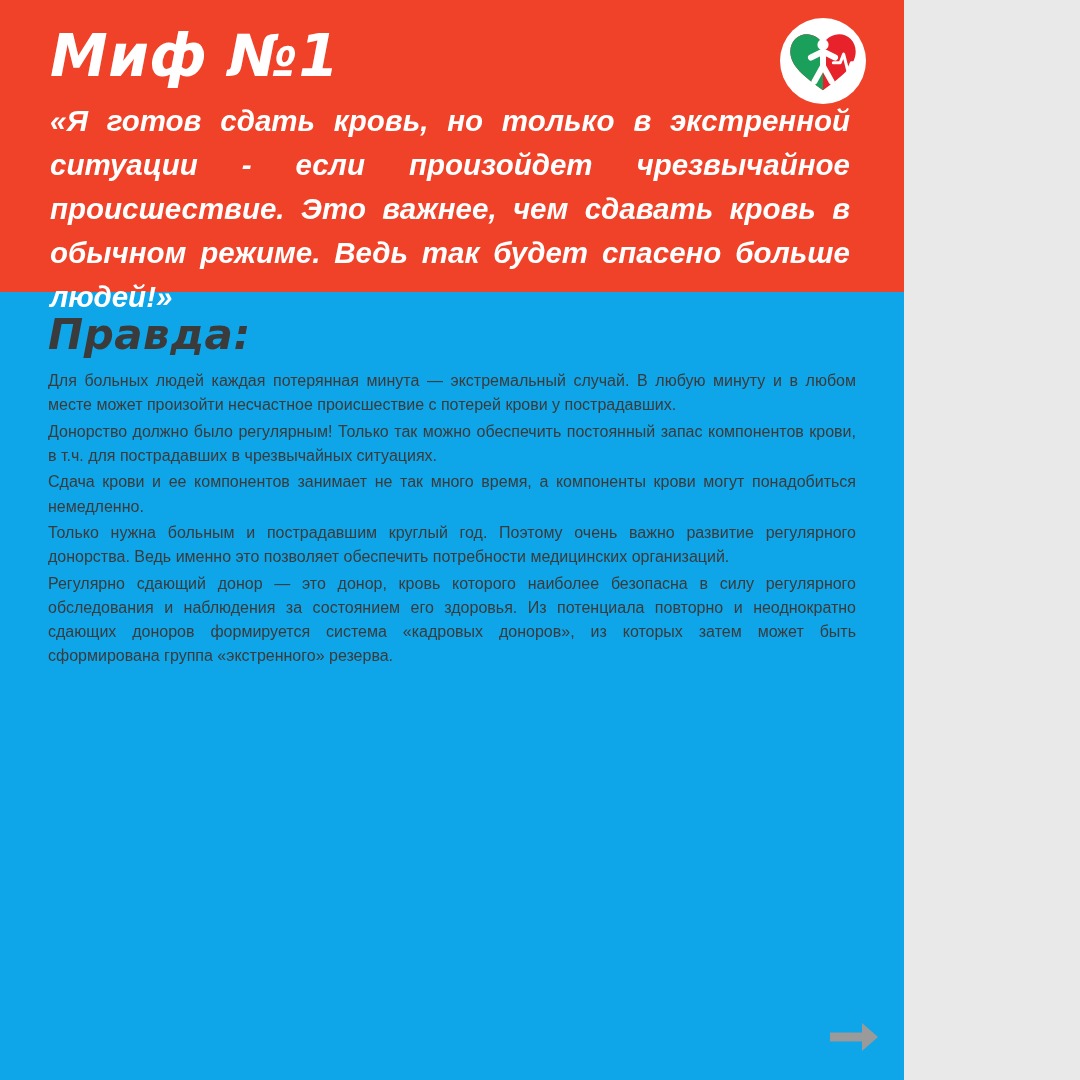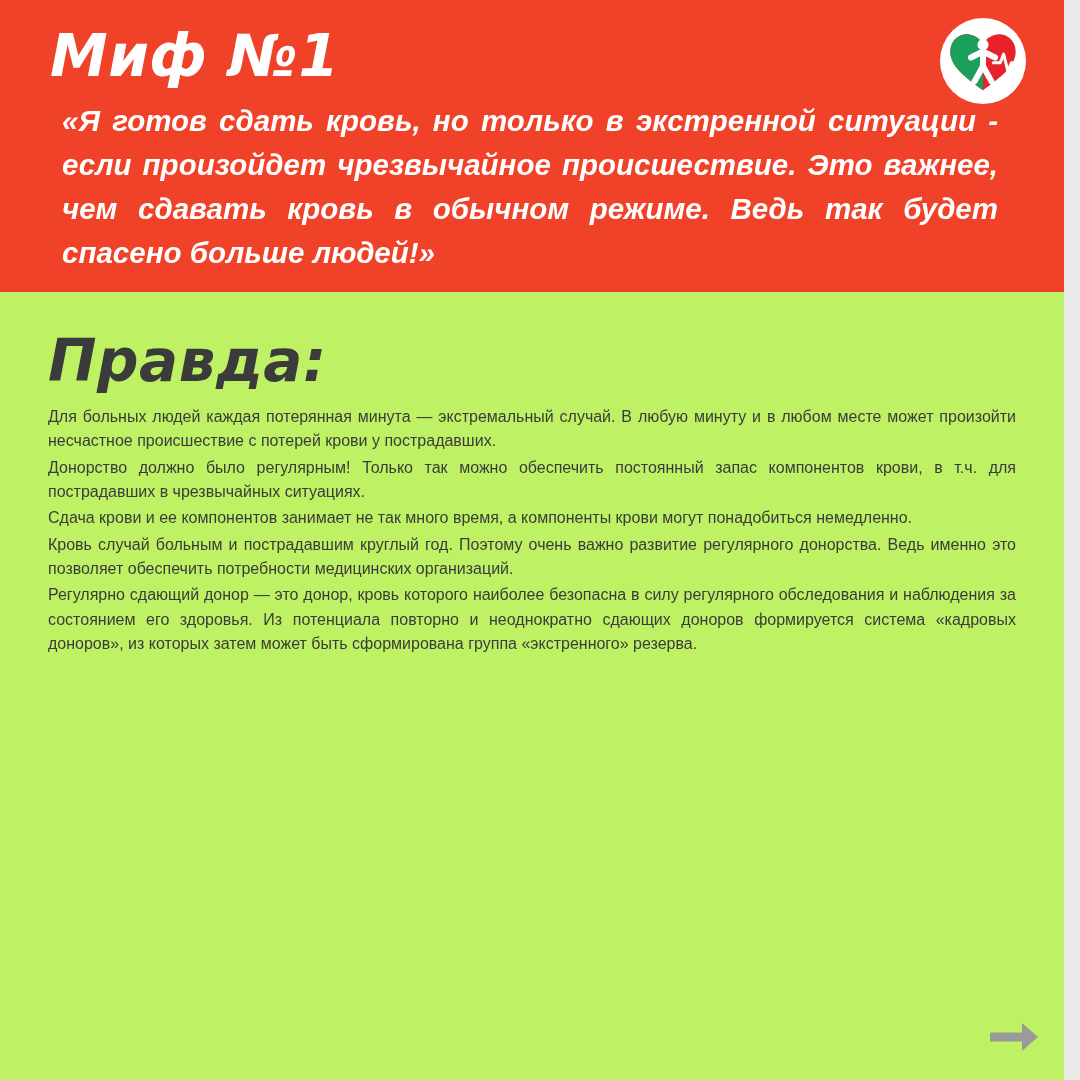--- a/index.html
+++ b/index.html
@@ -8,23 +8,23 @@
   }
   body {
     width: 1080px;
     height: 1080px;
     background: #e9e9e9;
     font-family: "Liberation Sans", sans-serif;
     overflow: hidden;
   }
   .card {
     position: relative;
-    width: 1064px;
+    width: 904px;
     height: 1080px;
-    background: #bef264;
+    background: #0ea5e9;
     box-sizing: border-box;
   }
 
   
   .header {
     position: relative;
     background: #f04228;
     padding: 26px 50px 26px 50px;
     box-sizing: border-box;
     height: 292px;
@@ -41,21 +41,21 @@
   }
   .myth-quote {
     font-family: "Liberation Sans", sans-serif;
     font-weight: bold;
     font-style: italic;
     font-size: 29.5px;
     line-height: 1.49;
     color: #ffffff;
     text-align: justify;
     text-align-last: left;
-    margin: 12px;
+    margin: 0;
     padding-right: 4px;
   }
 
   
   .logo {
     position: absolute;
     top: 18px;
     right: 38px;
     width: 86px;
     height: 86px;
@@ -64,23 +64,23 @@
 
   
   .content {
     padding: 18px 48px 0 48px;
     box-sizing: border-box;
   }
   .truth-title {
     font-family: "DejaVu Sans", sans-serif;
     font-weight: bold;
     font-style: italic;
-    font-size: 58px;
+    font-size: 42px;
     color: #3b3b3b;
-    margin: 17px 0 10px 0;
+    margin: 0 0 10px 0;
     letter-spacing: 0.5px;
   }
   .para {
     font-family: "Liberation Sans", sans-serif;
     font-size: 16px;
     line-height: 1.52;
     color: #3b3b3b;
     margin: 0 0 2px 0;
     text-align: justify;
     text-align-last: left;
@@ -116,21 +116,21 @@
     </div>
     <h1 class="myth-title">Миф №1</h1>
     <p class="myth-quote">«Я готов сдать кровь, но только в экстренной ситуации - если произойдет чрезвычайное происшествие. Это важнее, чем сдавать кровь в обычном режиме. Ведь так будет спасено больше людей!»</p>
   </div>
 
   <div class="content">
     <h2 class="truth-title">Правда:</h2>
     <p class="para">Для больных людей каждая потерянная минута — экстремальный случай. В любую минуту и в любом месте может произойти несчастное происшествие с потерей крови у пострадавших.</p>
     <p class="para">Донорство должно было регулярным! Только так можно обеспечить постоянный запас компонентов крови, в т.ч. для пострадавших в чрезвычайных ситуациях.</p>
     <p class="para">Сдача крови и ее компонентов занимает не так много время, а компоненты крови могут понадобиться немедленно.</p>
-    <p class="para">Кровь случай больным и пострадавшим круглый год. Поэтому очень важно развитие регулярного донорства. Ведь именно это позволяет обеспечить потребности медицинских организаций.</p>
+    <p class="para">Только нужна больным и пострадавшим круглый год. Поэтому очень важно развитие регулярного донорства. Ведь именно это позволяет обеспечить потребности медицинских организаций.</p>
     <p class="para">Регулярно сдающий донор — это донор, кровь которого наиболее безопасна в силу регулярного обследования и наблюдения за состоянием его здоровья. Из потенциала повторно и неоднократно сдающих доноров формируется система «кадровых доноров», из которых затем может быть сформирована группа «экстренного» резерва.</p>
   </div>
 
   <div class="next-arrow">
     <svg viewBox="0 0 52 34" width="52" height="34" xmlns="http://www.w3.org/2000/svg">
       <path d="M2 17 H40" stroke="#9a9a9a" stroke-width="9" stroke-linecap="butt"></path>
       <path d="M34 3 L50 17 L34 31 Z" fill="#9a9a9a"></path>
     </svg>
   </div>
 

